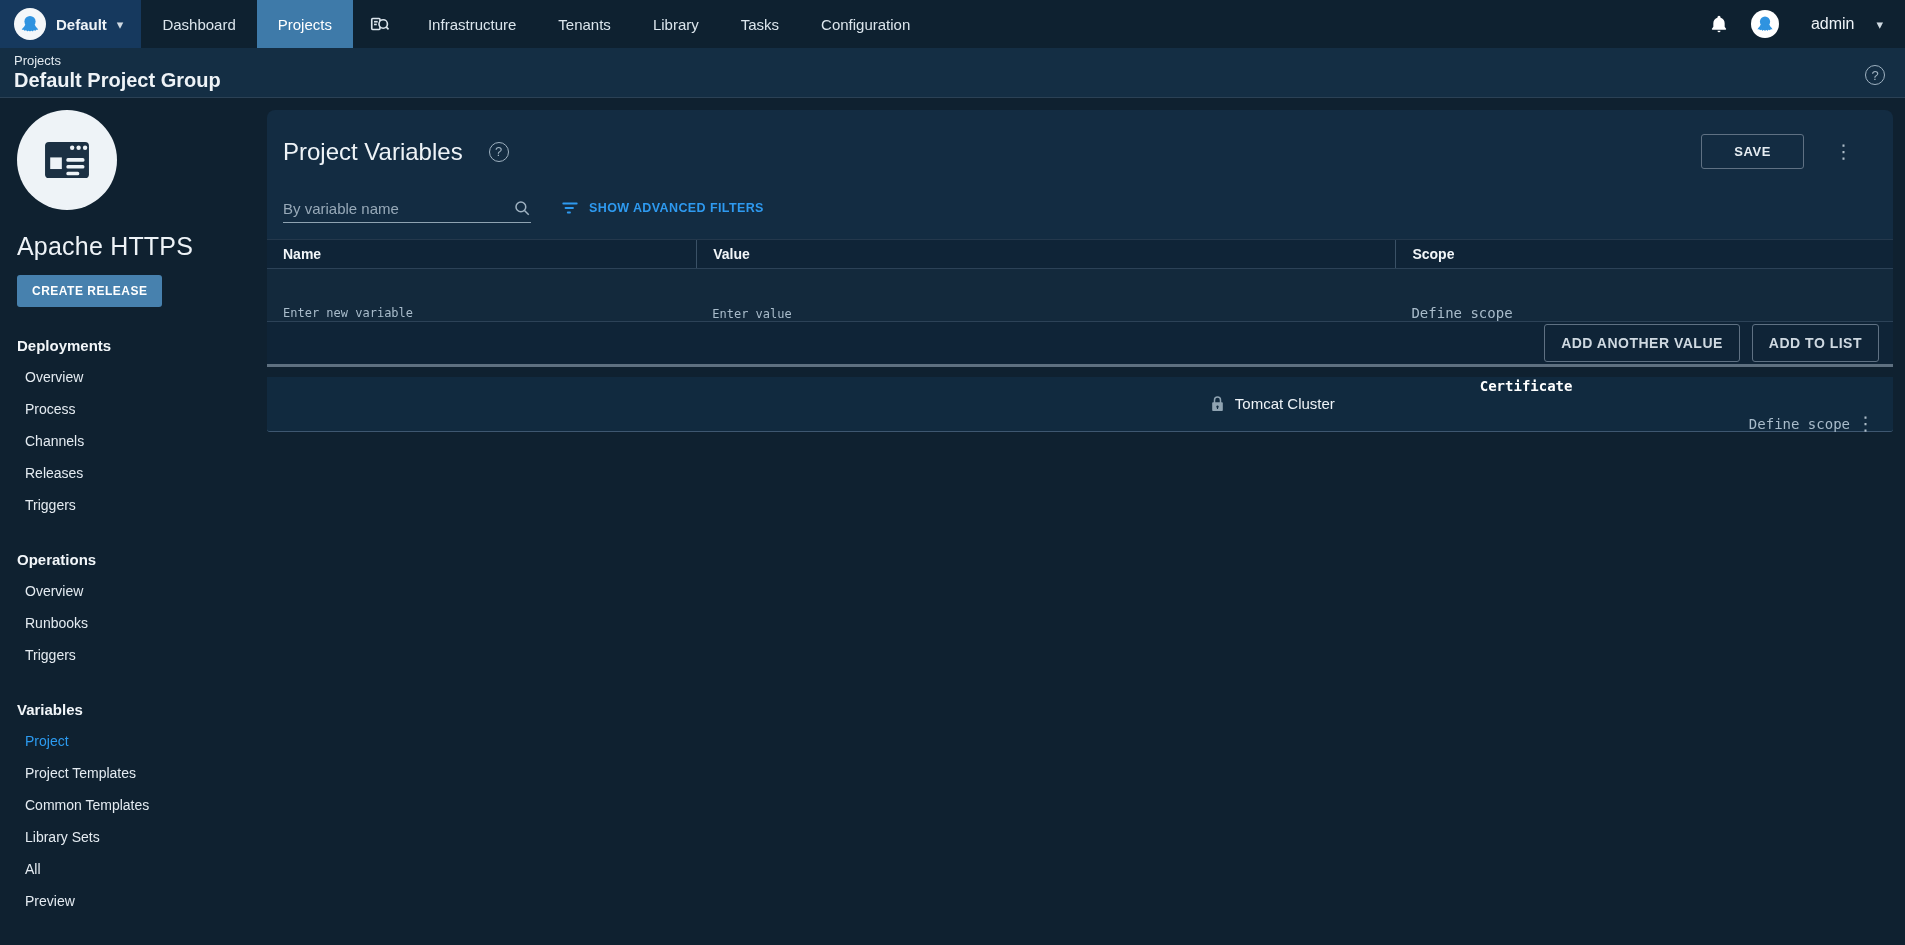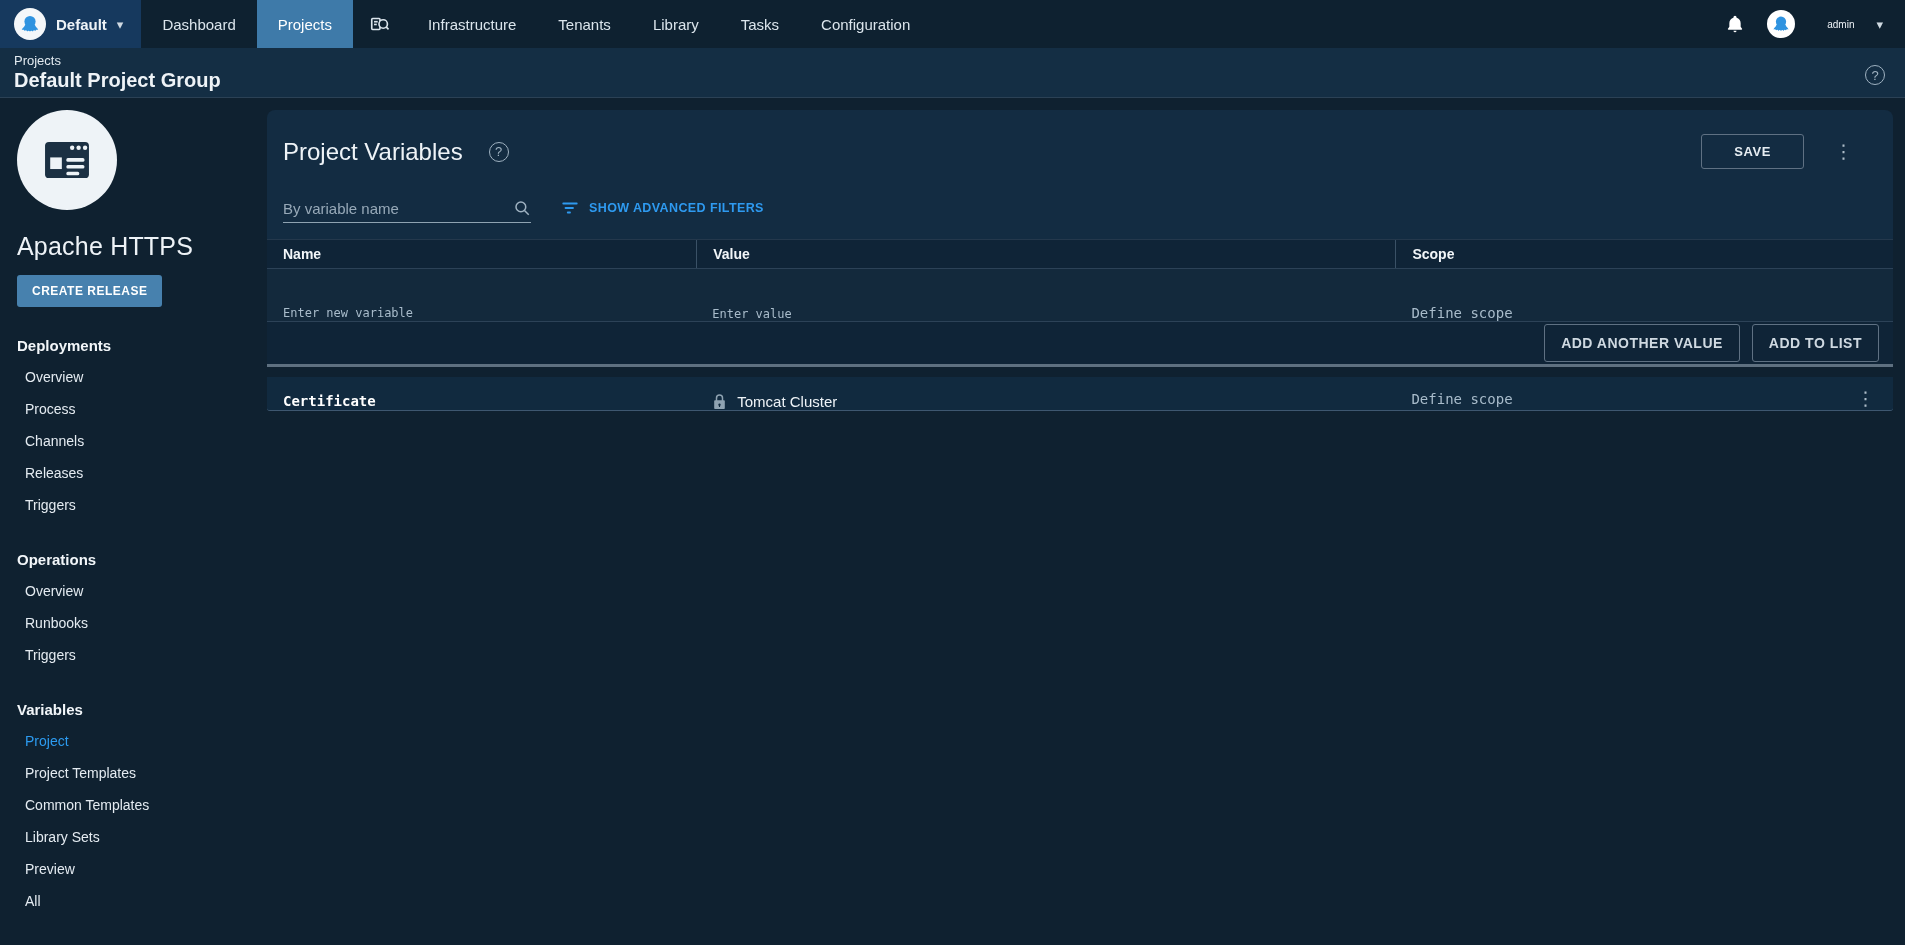--- a/index.html
+++ b/index.html
@@ -12,21 +12,21 @@
   .logo-circle { width:32px; height:32px; border-radius:50%; background:#f4f7fa; display:flex; align-items:center; justify-content:center; }
   .space-label { font-weight:bold; font-size:15px; }
   .caret { color:#cfd9e1; font-size:13px; }
   .nav-items { display:flex; align-items:stretch; }
   .nav-item { display:flex; align-items:center; padding:0 21px; font-size:15px; color:#dbe5ec; cursor:pointer; }
   .nav-item.active { background:#3e7aa9; color:#ffffff; }
   .nav-search { display:flex; align-items:center; padding:0 16px; cursor:pointer; }
   .topnav-right { margin-left:auto; display:flex; align-items:center; gap:22px; padding-right:22px; }
   .user-chip { display:flex; align-items:center; gap:8px; cursor:pointer; }
   .avatar-circle { width:28px; height:28px; border-radius:50%; background:#ffffff; display:flex; align-items:center; justify-content:center; }
-  .user-name { font-size:10px;margin-left:24px; }
+  .user-name { font-size:16px;margin-left:24px; }
 
   
   .breadcrumb-band { height:50px; background:#142e44; border-bottom:1px solid #2b4155; padding:5px 20px 0 14px; display:flex; }
   .bc-left { display:flex; flex-direction:column; }
   .bc-parent { font-size:13px; color:#e2eaf0; cursor:pointer; }
   .bc-title { font-size:20px; font-weight:bold; margin-top:1px; }
   .bc-right { margin-left:auto; display:flex; align-items:center; }
   .help-circle { width:20px; height:20px; border:1.5px solid #9fb2c1; color:#9fb2c1; border-radius:50%;
                  font-size:13px; display:flex; align-items:center; justify-content:center; cursor:pointer; }
 
@@ -79,21 +79,21 @@
   .row-newvar { height:53px; background:#13293c; border-bottom:1px solid #2c4257; }
   .row-newvar input { background:transparent; border:none; outline:none; width:92%;
                       font-family:"DejaVu Sans Mono","Liberation Mono", monospace; font-size:12px; color:#e6edf2; }
   .row-newvar input::placeholder { color:#a9bccb; }
   .row-buttons { height:45px; background:#0f2437; border-bottom:3px solid #5e7080; display:flex; align-items:center;
                  justify-content:flex-end; gap:12px; padding-right:14px; }
   .btn-small { background:transparent; border:1px solid #5f7183; color:#cfd9e1; border-radius:3px;
                font-size:14px; font-weight:bold; letter-spacing:0.5px; padding:10px 16px; cursor:pointer;
                font-family:"Liberation Sans", sans-serif; }
   .row-gap { height:10px; background:#0f2130; }
-  .row-var { height:34px; background:#112a3f; border-bottom:1px solid #3e5770; border-radius:0 0 3px 3px; }
+  .row-var { height:55px; background:#112a3f; border-bottom:1px solid #3e5770; border-radius:0 0 3px 3px;flex-direction:column; }
   .var-name { font-weight:bold; color:#ffffff; }
   .var-value-text { font-size:15px; color:#eef3f7; margin-left:10px; }
   .row-var .col-scope { justify-content:space-between; padding-right:12px; }
 
   .icon { display:inline-flex; align-items:center; justify-content:center; }
 </style>
 </head>
 <body>
 
 <header class="topnav">
@@ -195,22 +195,22 @@
       </ul>
     </div>
 
     <div class="side-section">
       <div class="side-section-title">Variables</div>
       <ul class="side-items">
         <li class="active">Project</li>
         <li>Project Templates</li>
         <li>Common Templates</li>
         <li>Library Sets</li>
+        <li>All</li>
         <li>Preview</li>
-        <li>All</li>
       </ul>
     </div>
 
     <div class="side-section">
       <div class="side-section-title">Tasks</div>
     </div>
   </aside>
 
   <main class="main">
     <section class="panel">

